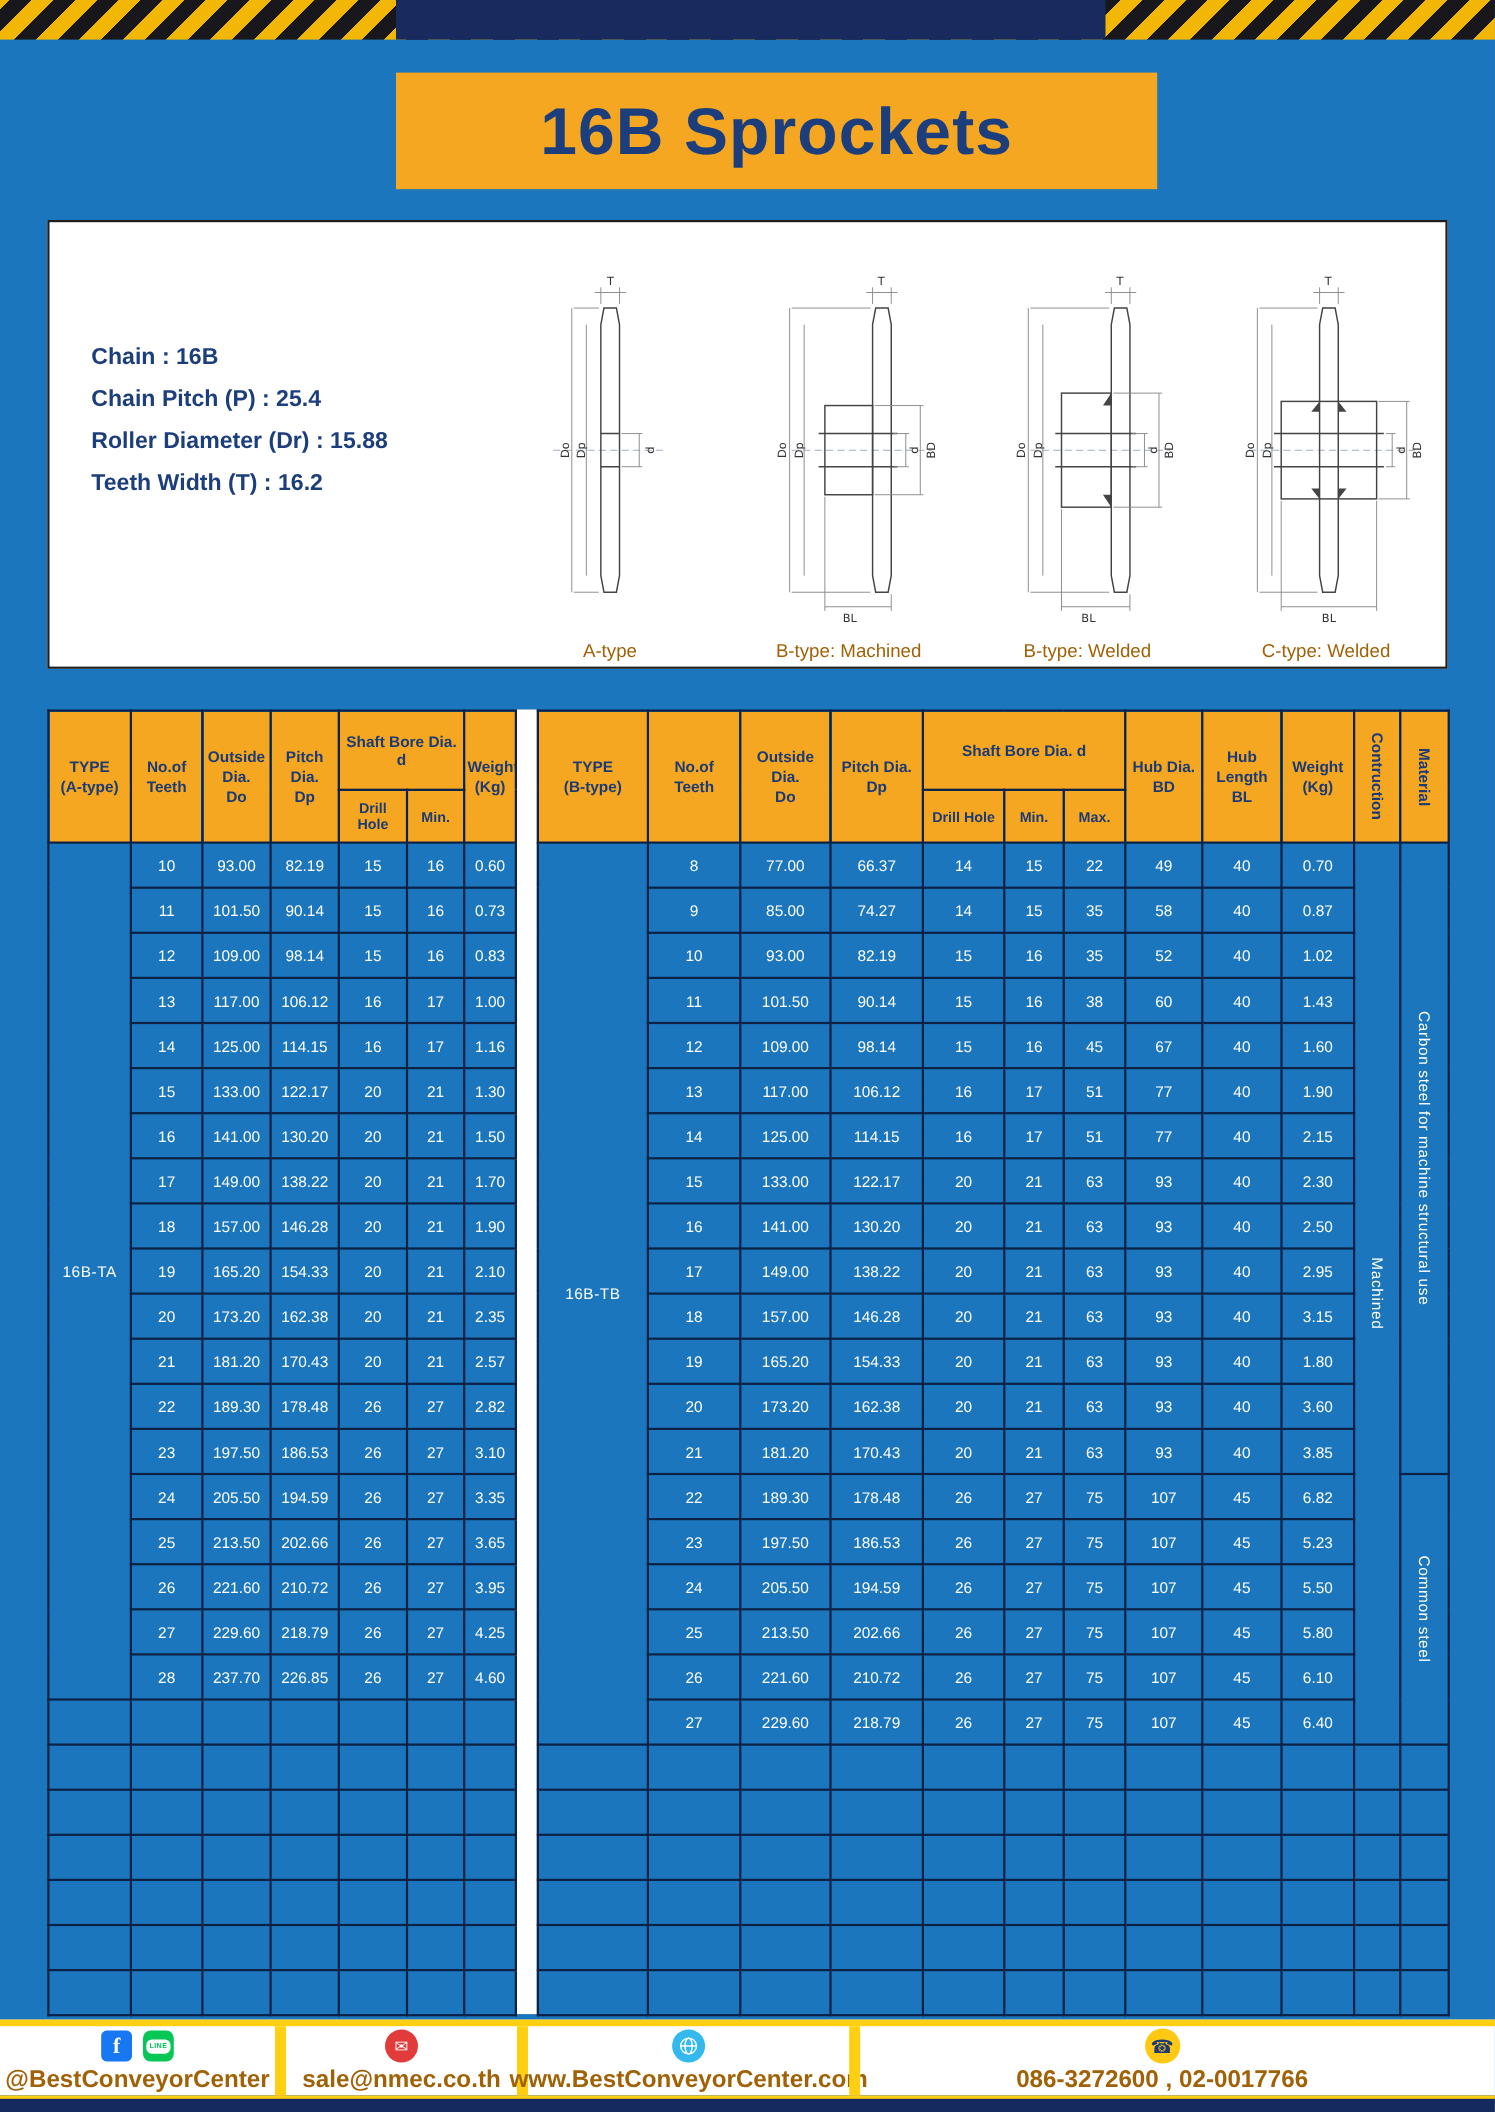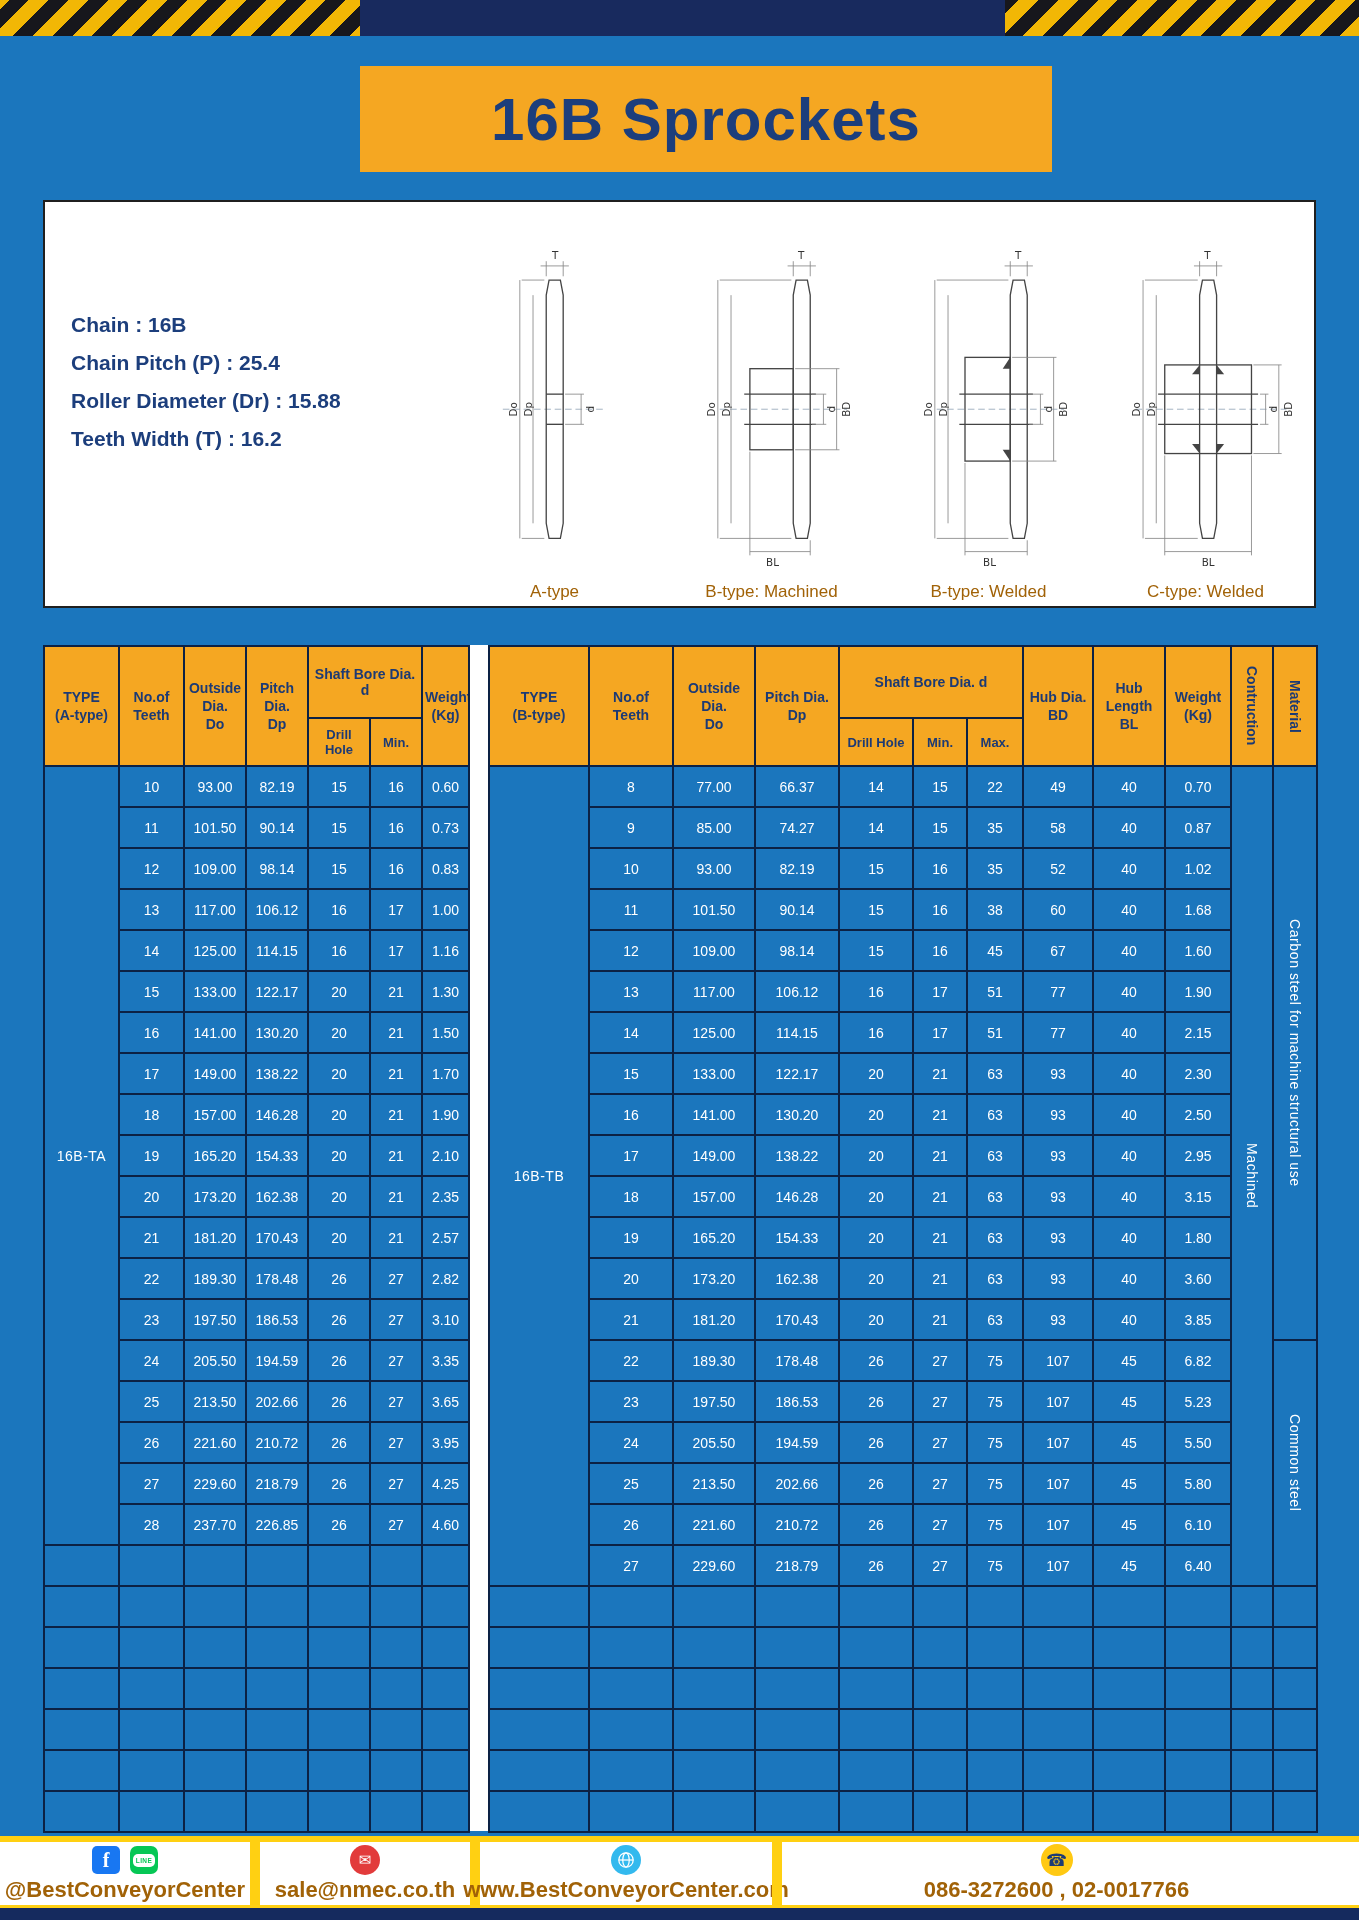--- a/index.html
+++ b/index.html
@@ -13,21 +13,21 @@
 
   
   .banner{position:absolute;left:360px;top:66px;width:692px;height:106px;background:#f5a722;
           display:flex;align-items:center;justify-content:center;}
   .title{margin:17px;font-size:60px;font-weight:bold;color:#1c3e7c;letter-spacing:1px;}
 
   
   .spec-panel{position:absolute;left:43px;top:200px;width:1273px;height:408px;background:#fff;
               border:2px solid #1f1f1f;box-sizing:border-box;}
   .spec-lines{position:absolute;left:26px;top:104px;z-index:3;}
-  .spec-line{font-size:21px;font-weight:bold;color:#1c3e7c;line-height:38px;white-space:nowrap;}
+  .spec-line{font-size:21px;font-weight:bold;color:#1c3e7c;line-height:38px;white-space:nowrap;margin-left:12px;}
 
   .watermark{position:absolute;left:370px;top:30px;z-index:1;opacity:.28;display:flex;align-items:flex-start;pointer-events:none;}
   .wm-bird{width:170px;height:140px;margin-top:50px;}
   .wm-text{margin-left:6px;font-weight:bold;font-size:56px;letter-spacing:16px;color:#f2a93c;line-height:74px;white-space:nowrap;}
   .wm-text div:nth-child(3){color:#9fc4e4;}
 
   .drawings{position:absolute;left:407px;top:12px;width:856px;height:388px;display:flex;
             justify-content:space-between;z-index:2;}
   .fig{margin:0;width:205px;display:flex;flex-direction:column;align-items:center;justify-content:flex-end;}
   .draw{height:330px;}
@@ -621,21 +621,21 @@
         </tr>
         <tr>
           <td>11</td>
           <td>101.50</td>
           <td>90.14</td>
           <td>15</td>
           <td>16</td>
           <td>38</td>
           <td>60</td>
           <td>40</td>
-          <td>1.68</td>
+          <td>1.43</td>
         </tr>
         <tr>
           <td>12</td>
           <td>109.00</td>
           <td>98.14</td>
           <td>15</td>
           <td>16</td>
           <td>45</td>
           <td>67</td>
           <td>40</td>

